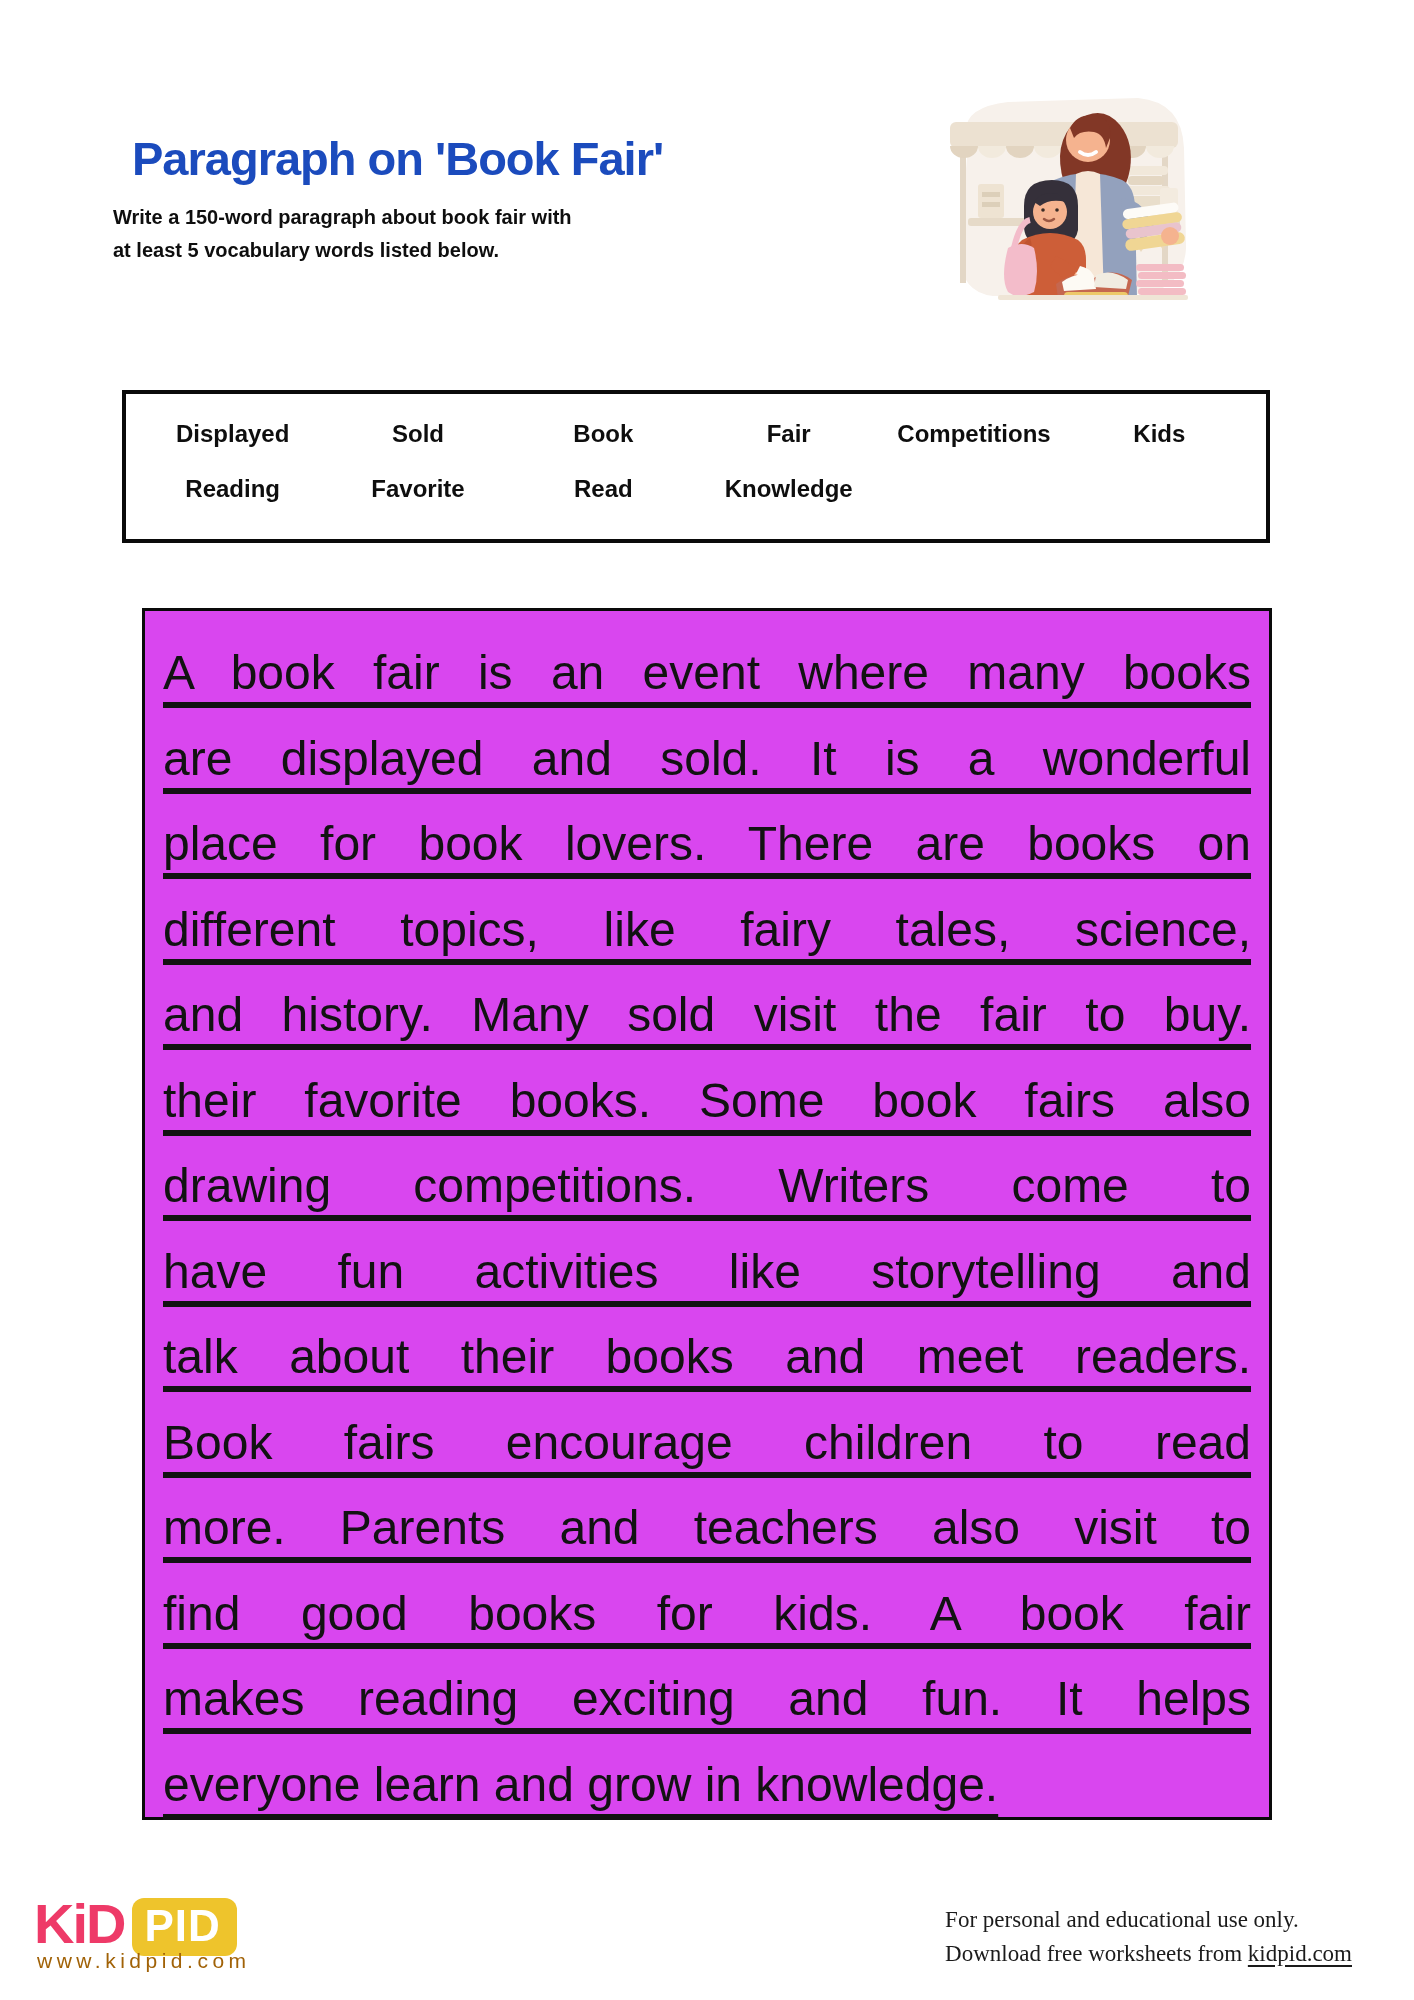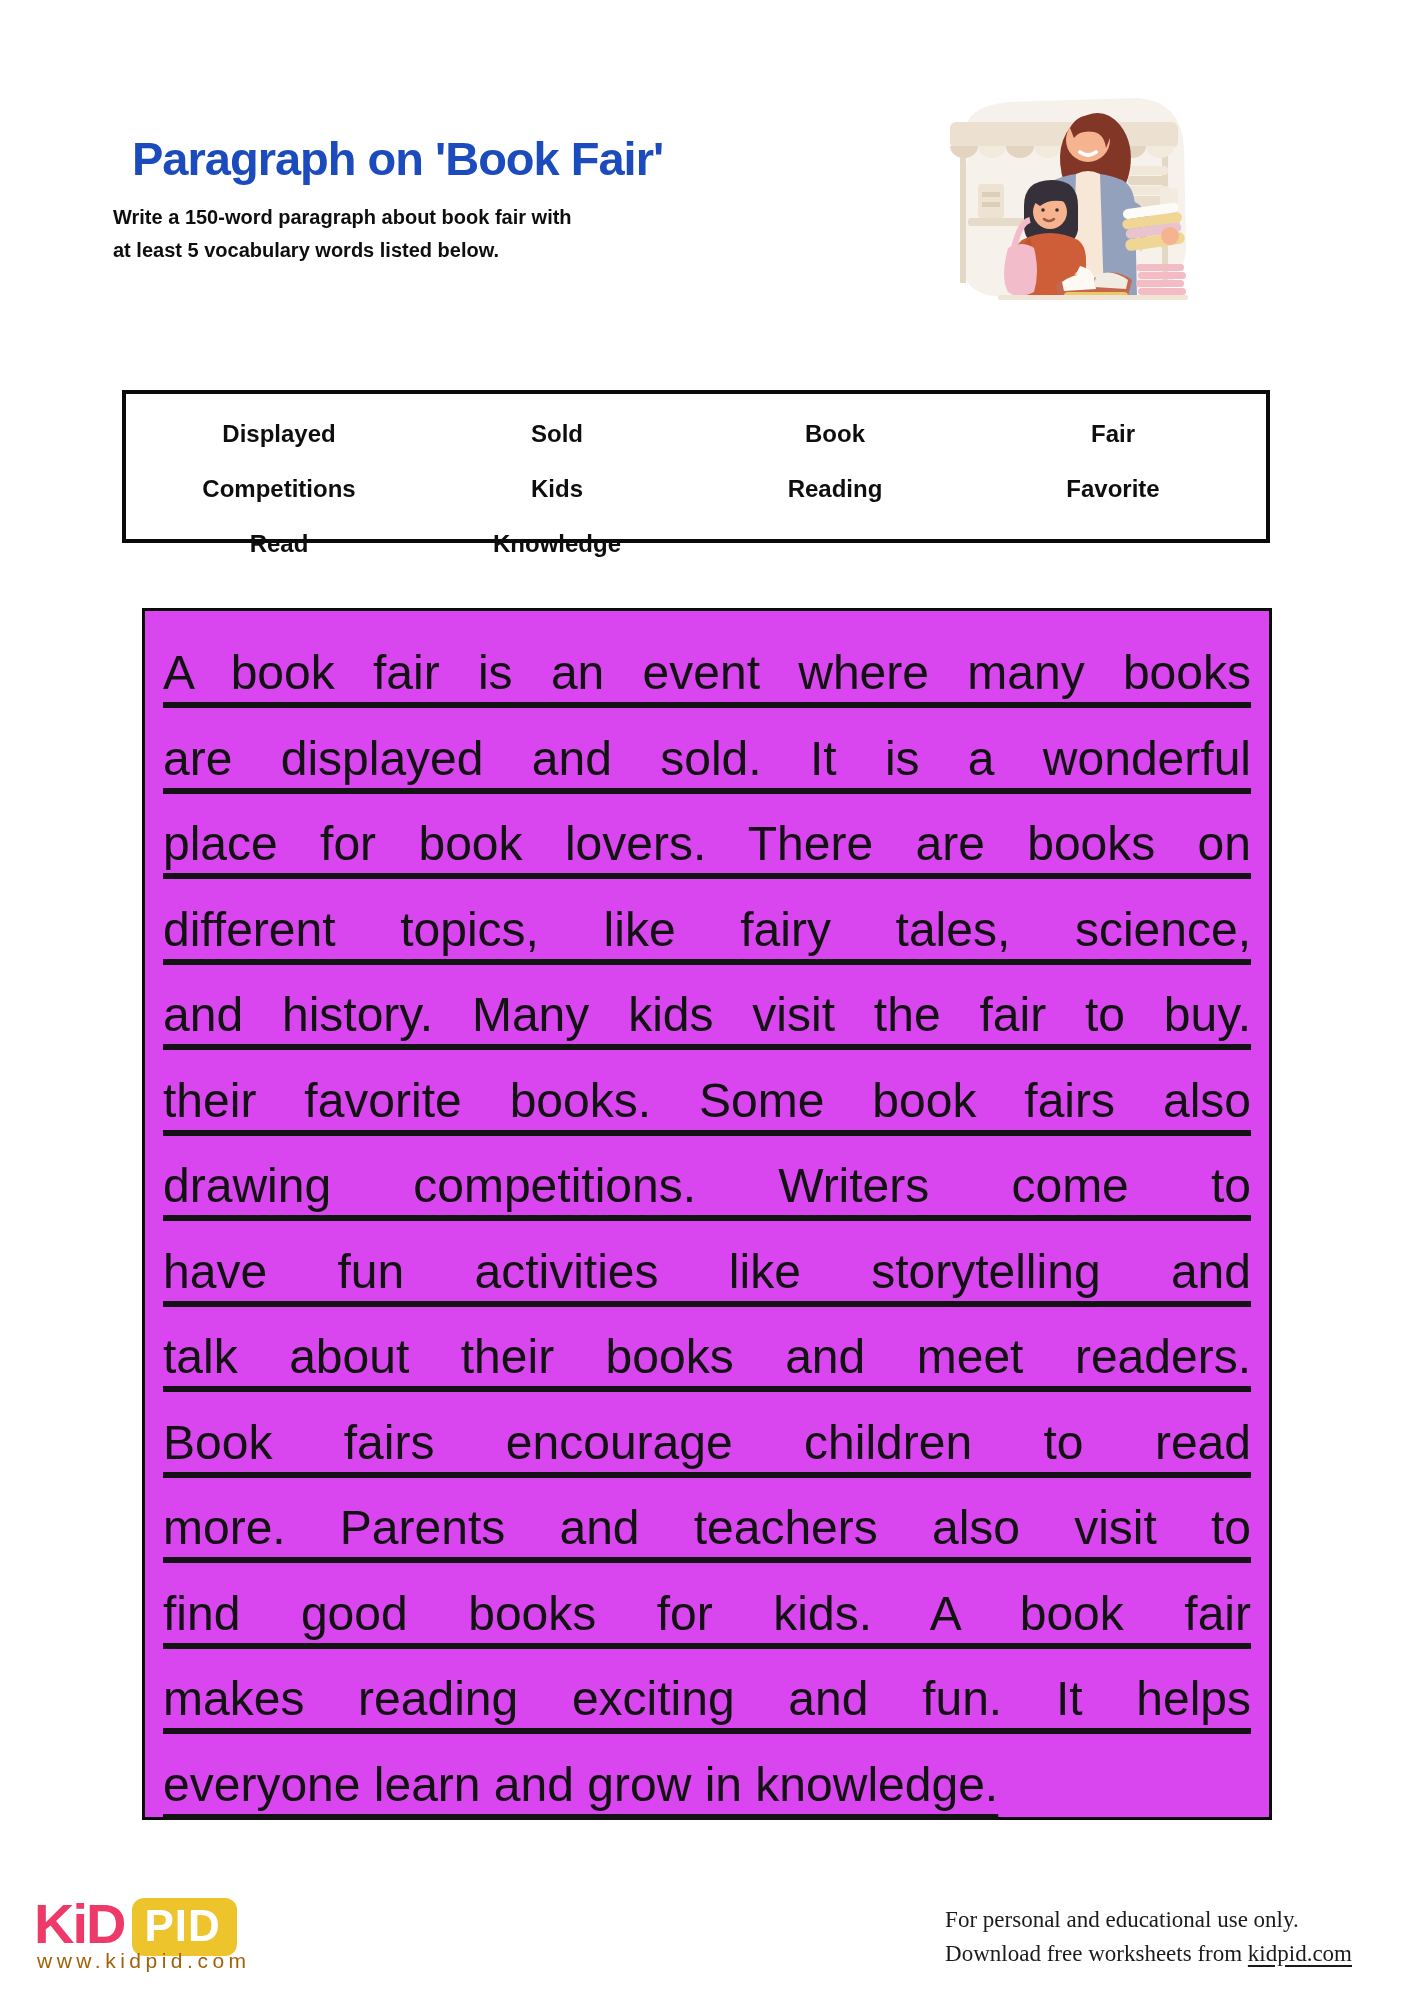--- a/index.html
+++ b/index.html
@@ -25,21 +25,21 @@
   .illustration {
     position:absolute; left:938px; top:88px; width:252px; height:212px;
   }
 
   
   .vocab-box {
     position:absolute; left:122px; top:390px; width:1148px; height:153px;
     border:4px solid #0a0a0a; background:#ffffff;
   }
   .vocab-grid {
-    display:grid; grid-template-columns:repeat(4, 1fr);
+    display:grid; grid-template-columns:repeat(6, 1fr);
     row-gap:27px; padding:26px 14px 0 14px;
   }
   .vocab-word {
     text-align:center; font-size:24px; font-weight:700; color:#0e0e0e;
   }
 
   
   .para-box {
     position:absolute; left:142px; top:608px; width:1130px; height:1212px;
     border:3px solid #0a0a0a; background:#d946ef;
@@ -195,21 +195,21 @@
       <span class="vocab-word">Read</span>
       <span class="vocab-word">Knowledge</span>
     </div>
   </div>
 
   <div class="para-box">
     <div class="pline"><span>A book fair is an event where many books</span></div>
     <div class="pline"><span>are displayed and sold. It is a wonderful</span></div>
     <div class="pline"><span>place for book lovers. There are books on</span></div>
     <div class="pline"><span>different topics, like fairy tales, science,</span></div>
-    <div class="pline"><span>and history. Many kids visit the fair to buy.</span></div>
+    <div class="pline"><span>and history. Many sold visit the fair to buy.</span></div>
     <div class="pline"><span>their favorite books. Some book fairs also</span></div>
     <div class="pline"><span>drawing competitions. Writers come to</span></div>
     <div class="pline"><span>have fun activities like storytelling and</span></div>
     <div class="pline"><span>talk about their books and meet readers.</span></div>
     <div class="pline"><span>Book fairs encourage children to read</span></div>
     <div class="pline"><span>more. Parents and teachers also visit to</span></div>
     <div class="pline"><span>find good books for kids. A book fair</span></div>
     <div class="pline"><span>makes reading exciting and fun. It helps</span></div>
     <div class="pline last"><span>everyone learn and grow in knowledge.</span></div>
   </div>

